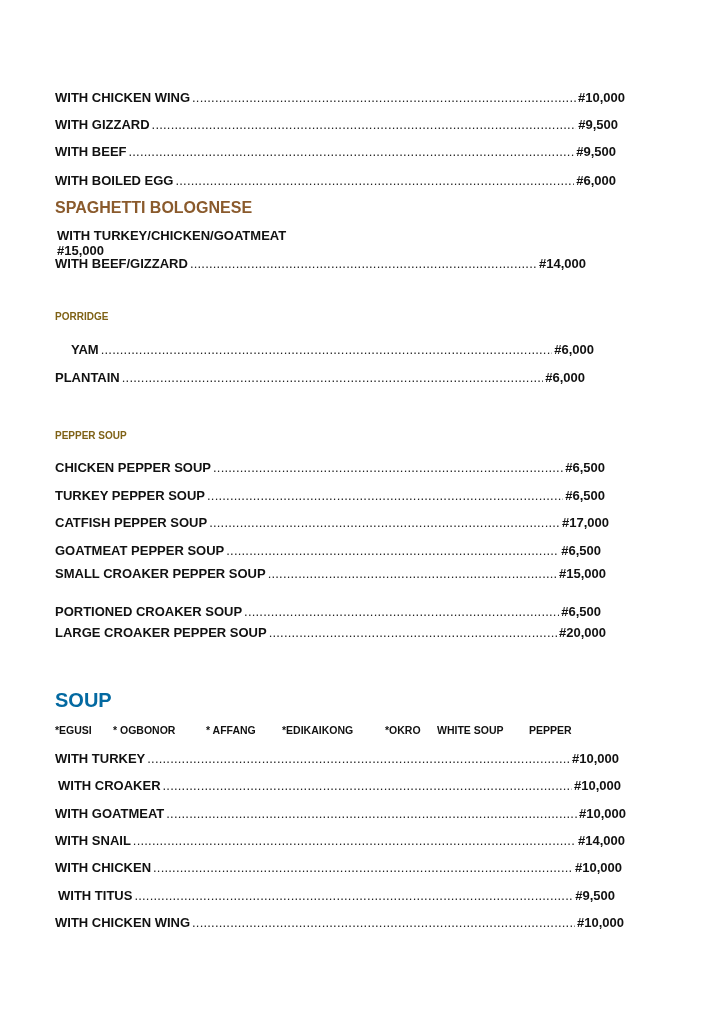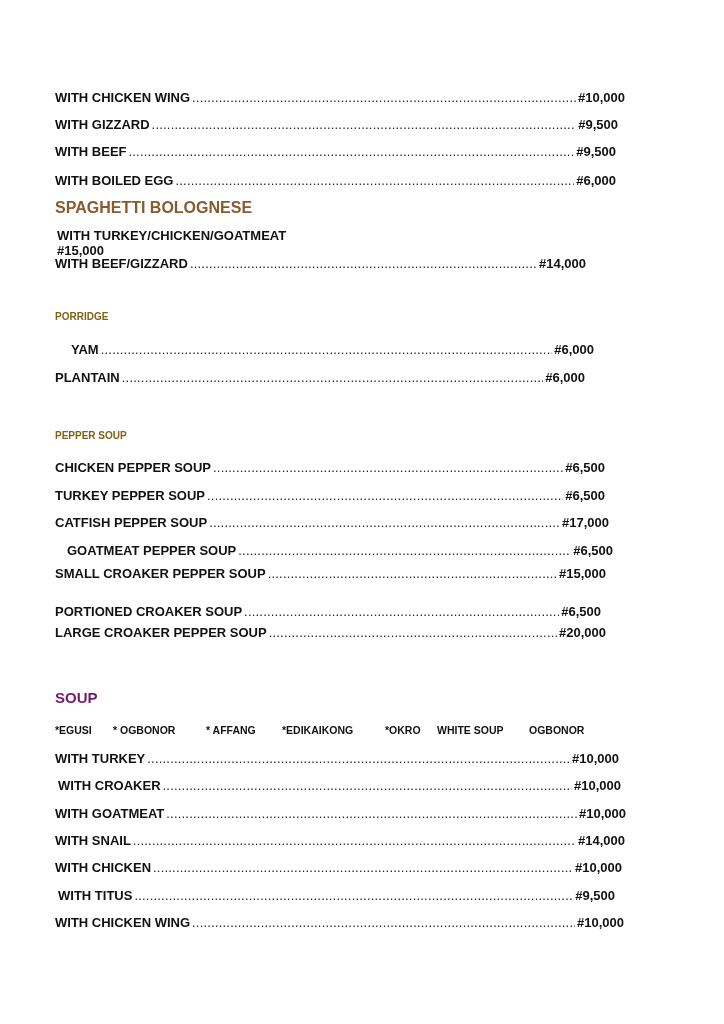--- a/index.html
+++ b/index.html
@@ -7,21 +7,21 @@
            font-family: "Liberation Sans", sans-serif; color: #111; }
     .row { position: absolute; left: 0; height: 16px; font-size: 13px; font-weight: bold;
            white-space: nowrap; display: flex; align-items: baseline; }
     .row .name { flex: none; }
     .row .dots { flex: 1 1 auto; overflow: hidden; white-space: nowrap; font-weight: normal;
                  letter-spacing: 0.2px; color: #222; margin: 0 2px; }
     .row .price { flex: none; }
     .heading { position: absolute; left: 55px; font-weight: bold; white-space: nowrap; }
     .h-sub { font-size: 16px; color: #8a5a2c; }
     .h-main { font-size: 10px; color: #7f6216; }
-    .h-big { font-size: 15px; color: #701a75; }
+    .h-big { font-size: 20px; color: #0369a1; }
     .types { position: absolute; left: 55px; top: 724px; font-size: 10.5px; font-weight: bold; }
     .types span { position: absolute; top: 0; white-space: nowrap; }
   </style>
 </head>
 <body>
 
 <div class="row" style="top:90px;left:55px;width:570px;">
   <span class="name">WITH CHICKEN WING</span>
   <span class="dots">............................................................................................................................................................................................................................................................................................................</span>
   <span class="price">#10,000</span>
@@ -75,21 +75,21 @@
 <div class="row" style="top:488px;left:55px;width:550px;">
   <span class="name">TURKEY PEPPER SOUP</span>
   <span class="dots">............................................................................................................................................................................................................................................................................................................</span>
   <span class="price">#6,500</span>
 </div>
 <div class="row" style="top:515px;left:55px;width:554px;">
   <span class="name">CATFISH PEPPER SOUP</span>
   <span class="dots">............................................................................................................................................................................................................................................................................................................</span>
   <span class="price">#17,000</span>
 </div>
-<div class="row" style="top:543px;left:67px;width:546px;">
+<div class="row" style="top:543px;left:55px;width:546px;">
   <span class="name">GOATMEAT PEPPER SOUP</span>
   <span class="dots">............................................................................................................................................................................................................................................................................................................</span>
   <span class="price">#6,500</span>
 </div>
 <div class="row" style="top:570px;left:55px;width:546px;margin-top:34px;">
   <span class="name">PORTIONED CROAKER SOUP</span>
   <span class="dots">............................................................................................................................................................................................................................................................................................................</span>
   <span class="price">#6,500</span>
 </div>
 <div class="row" style="top:566px;left:55px;width:551px;">
@@ -104,21 +104,21 @@
 </div>
 
 <div class="heading h-big" style="top:689px;">SOUP</div>
 <div class="types">
   <span style="left:0px;">*EGUSI</span>
   <span style="left:58px;">* OGBONOR</span>
   <span style="left:151px;">* AFFANG</span>
   <span style="left:227px;">*EDIKAIKONG</span>
   <span style="left:330px;">*OKRO</span>
   <span style="left:382px;">WHITE SOUP</span>
-  <span style="left:474px;">OGBONOR</span>
+  <span style="left:474px;">PEPPER</span>
 </div>
 <div class="row" style="top:751px;left:55px;width:564px;">
   <span class="name">WITH TURKEY</span>
   <span class="dots">............................................................................................................................................................................................................................................................................................................</span>
   <span class="price">#10,000</span>
 </div>
 <div class="row" style="top:778px;left:58px;width:563px;">
   <span class="name">WITH CROAKER</span>
   <span class="dots">............................................................................................................................................................................................................................................................................................................</span>
   <span class="price">#10,000</span>

